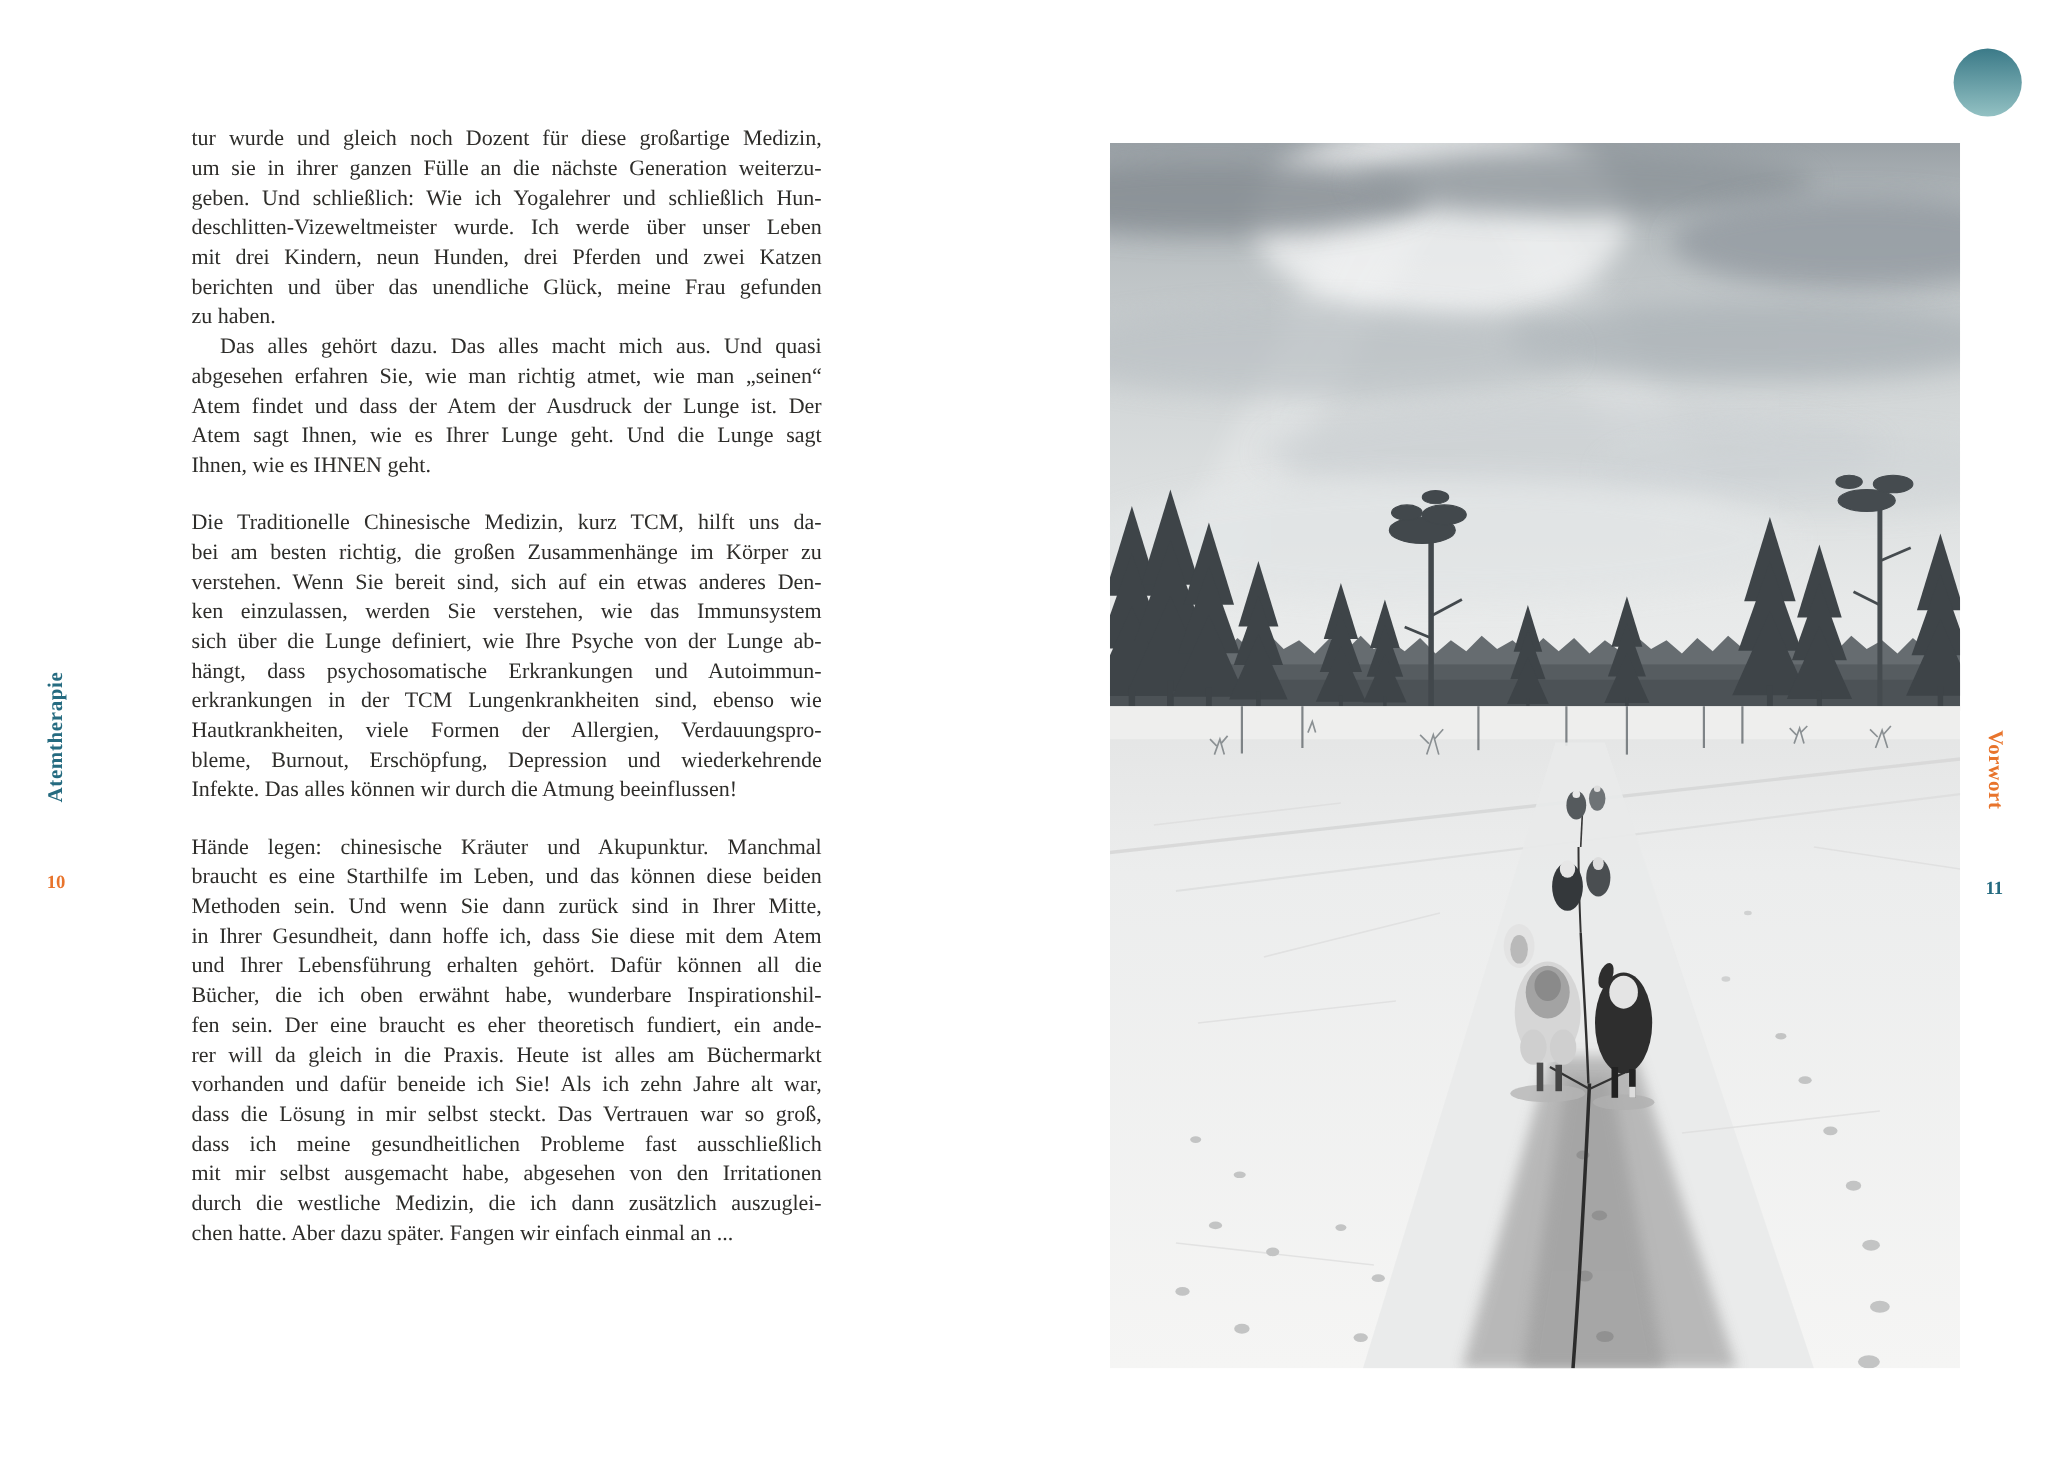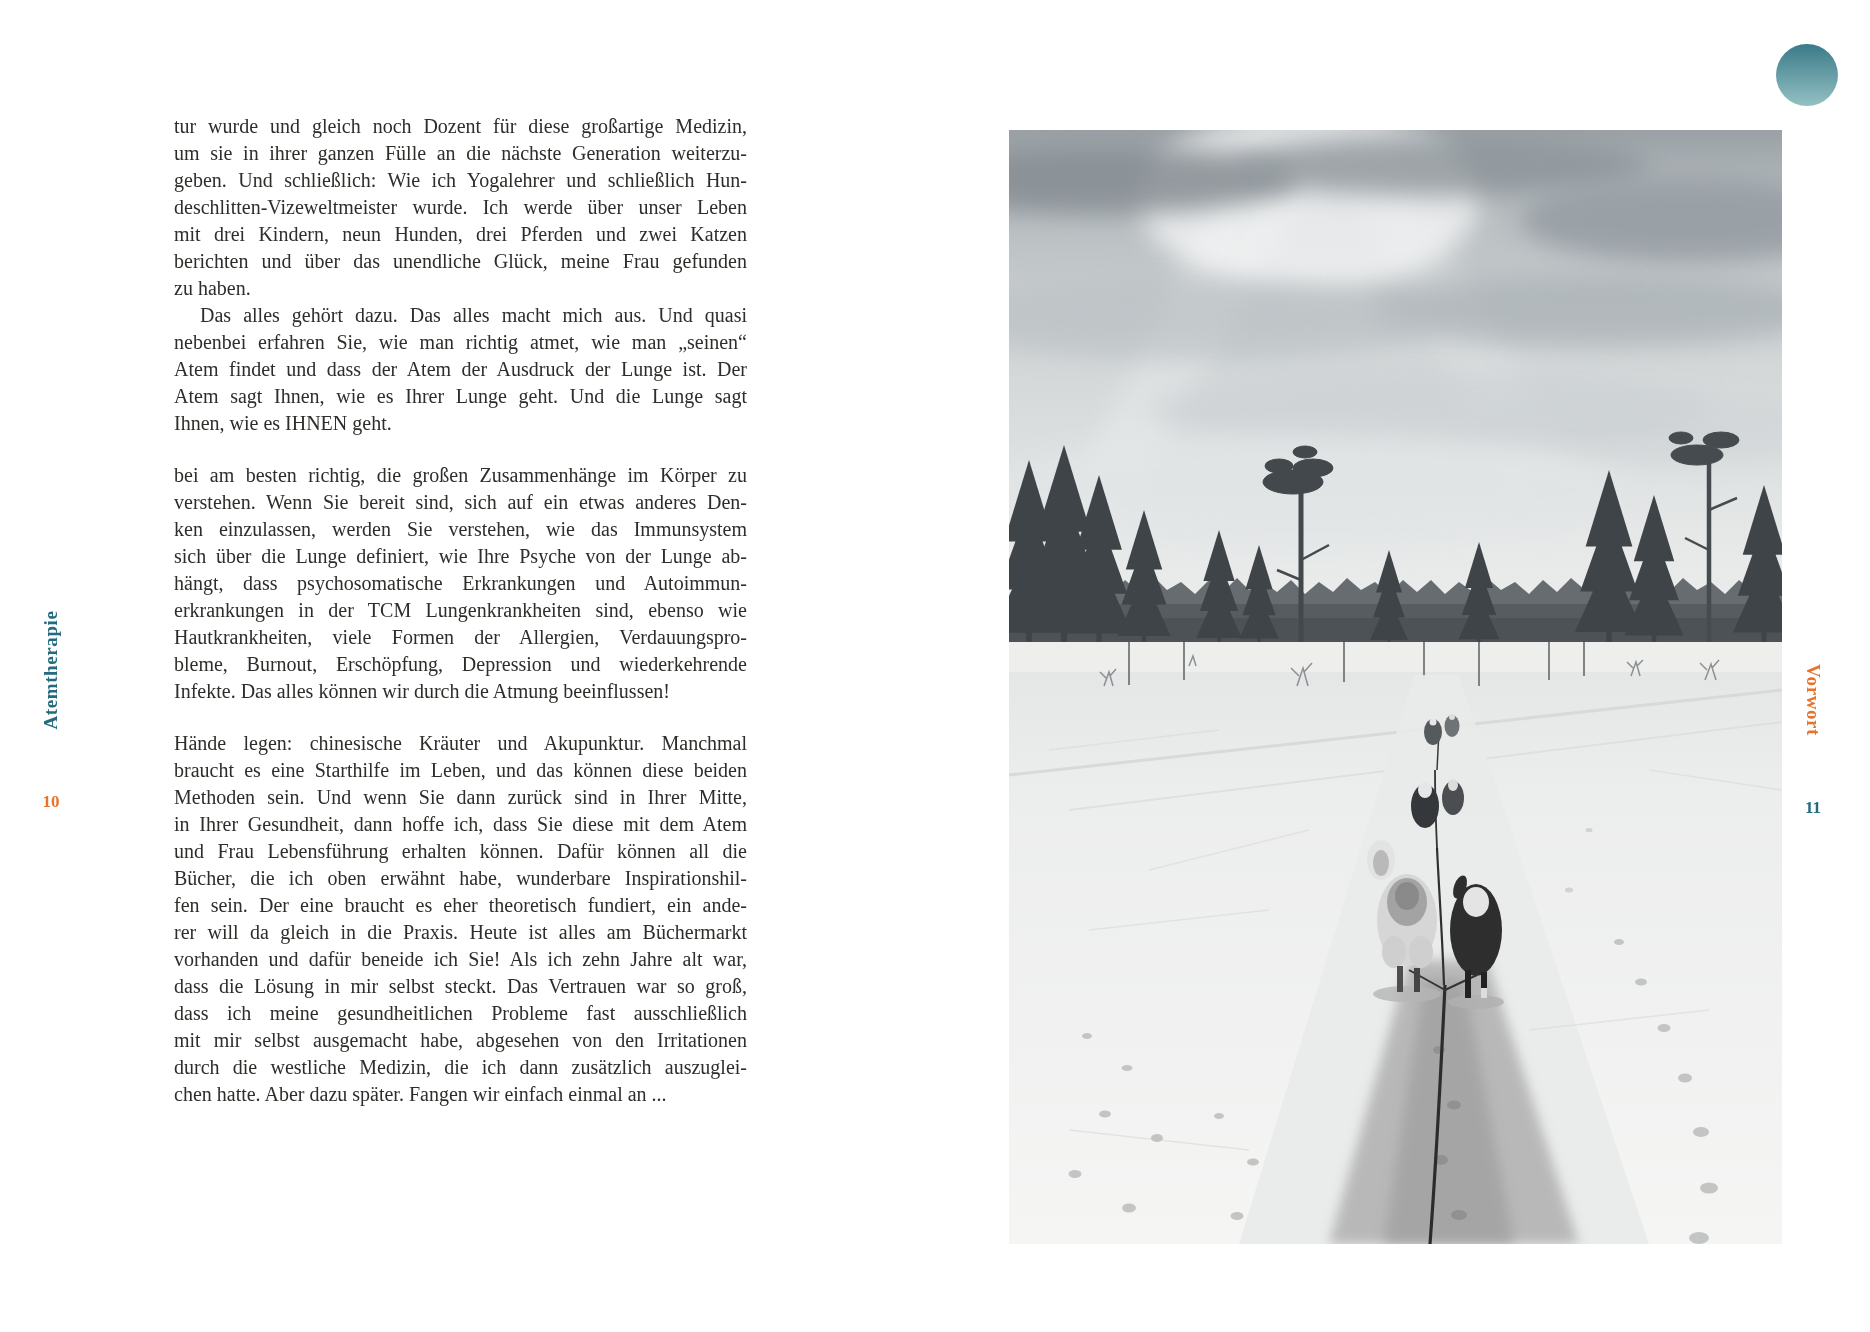--- a/index.html
+++ b/index.html
@@ -41,42 +41,43 @@
           <div class="line">tur wurde und gleich noch Dozent für diese großartige Medizin,</div>
           <div class="line">um sie in ihrer ganzen Fülle an die nächste Generation weiterzu-</div>
           <div class="line">geben. Und schließlich: Wie ich Yogalehrer und schließlich Hun-</div>
           <div class="line">deschlitten-Vizeweltmeister wurde. Ich werde über unser Leben</div>
           <div class="line">mit drei Kindern, neun Hunden, drei Pferden und zwei Katzen</div>
           <div class="line">berichten und über das unendliche Glück, meine Frau gefunden</div>
           <div class="line last">zu haben.</div>
         </div>
         <div class="para">
           <div class="line indent">Das alles gehört dazu. Das alles macht mich aus. Und quasi</div>
-          <div class="line">nebenbei erfahren Sie, wie man richtig atmet, wie man „seinen“</div>
+          <div class="line">abgesehen erfahren Sie, wie man richtig atmet, wie man „seinen“</div>
           <div class="line">Atem findet und dass der Atem der Ausdruck der Lunge ist. Der</div>
           <div class="line">Atem sagt Ihnen, wie es Ihrer Lunge geht. Und die Lunge sagt</div>
           <div class="line last">Ihnen, wie es IHNEN geht.</div>
         </div>
         <div class="para gap">
+          <div class="line">Die Traditionelle Chinesische Medizin, kurz TCM, hilft uns da-</div>
           <div class="line">bei am besten richtig, die großen Zusammenhänge im Körper zu</div>
           <div class="line">verstehen. Wenn Sie bereit sind, sich auf ein etwas anderes Den-</div>
           <div class="line">ken einzulassen, werden Sie verstehen, wie das Immunsystem</div>
           <div class="line">sich über die Lunge definiert, wie Ihre Psyche von der Lunge ab-</div>
           <div class="line">hängt, dass psychosomatische Erkrankungen und Autoimmun-</div>
           <div class="line">erkrankungen in der TCM Lungenkrankheiten sind, ebenso wie</div>
           <div class="line">Hautkrankheiten, viele Formen der Allergien, Verdauungspro-</div>
           <div class="line">bleme, Burnout, Erschöpfung, Depression und wiederkehrende</div>
           <div class="line last">Infekte. Das alles können wir durch die Atmung beeinflussen!</div>
         </div>
         <div class="para gap">
           <div class="line">Hände legen: chinesische Kräuter und Akupunktur. Manchmal</div>
           <div class="line">braucht es eine Starthilfe im Leben, und das können diese beiden</div>
           <div class="line">Methoden sein. Und wenn Sie dann zurück sind in Ihrer Mitte,</div>
           <div class="line">in Ihrer Gesundheit, dann hoffe ich, dass Sie diese mit dem Atem</div>
-          <div class="line">und Frau Lebensführung erhalten können. Dafür können all die</div>
+          <div class="line">und Ihrer Lebensführung erhalten gehört. Dafür können all die</div>
           <div class="line">Bücher, die ich oben erwähnt habe, wunderbare Inspirationshil-</div>
           <div class="line">fen sein. Der eine braucht es eher theoretisch fundiert, ein ande-</div>
           <div class="line">rer will da gleich in die Praxis. Heute ist alles am Büchermarkt</div>
           <div class="line">vorhanden und dafür beneide ich Sie! Als ich zehn Jahre alt war,</div>
           <div class="line">dass die Lösung in mir selbst steckt. Das Vertrauen war so groß,</div>
           <div class="line">dass ich meine gesundheitlichen Probleme fast ausschließlich</div>
           <div class="line">mit mir selbst ausgemacht habe, abgesehen von den Irritationen</div>
           <div class="line">durch die westliche Medizin, die ich dann zusätzlich auszuglei-</div>
           <div class="line last">chen hatte. Aber dazu später. Fangen wir einfach einmal an ...</div>
         </div>

